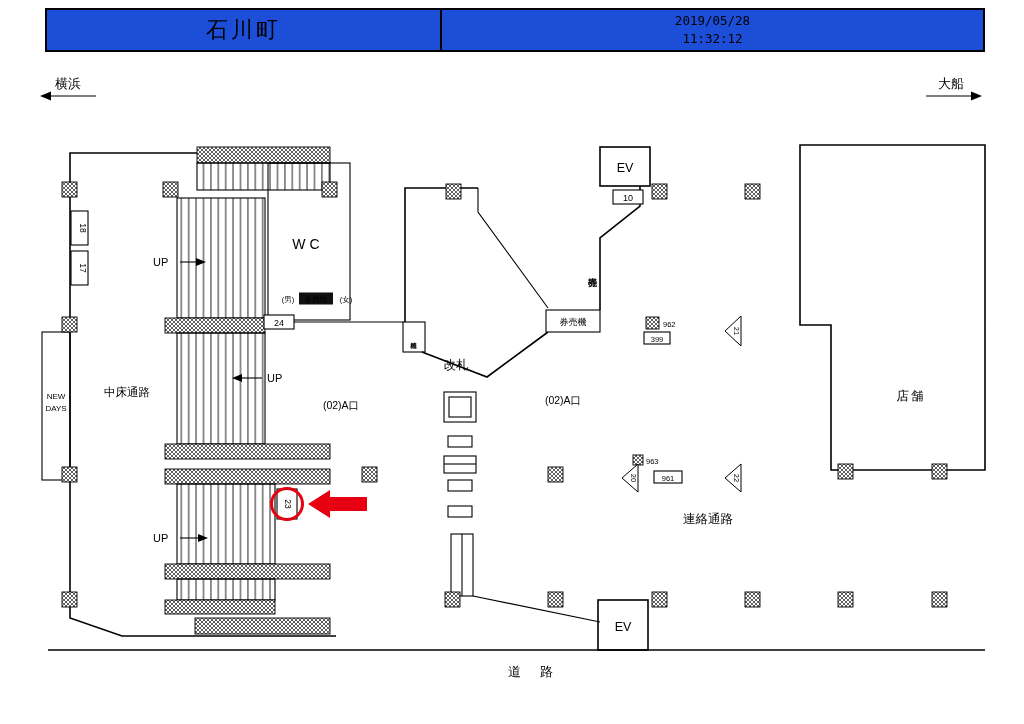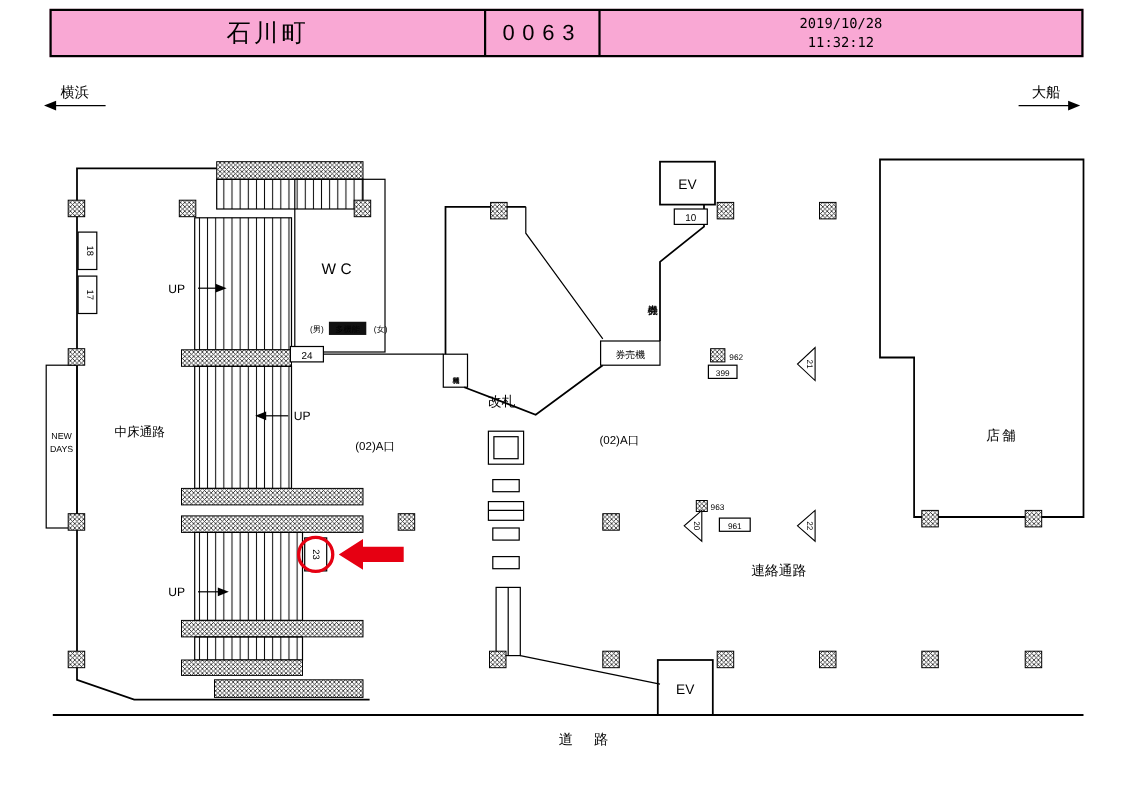--- a/index.html
+++ b/index.html
@@ -1,40 +1,39 @@
 <!DOCTYPE html>
 <html><head>
 <meta charset="utf-8">
 <style>
   *{margin:0;padding:0;box-sizing:border-box}
   html,body{width:1024px;height:724px;background:#fff;font-family:"Liberation Sans",sans-serif;position:relative;overflow:hidden}
-  .header{position:absolute;left:45px;top:8px;width:940px;height:44px;border:2px solid #000;display:flex;background:#f9a8d4;z-index:2}
+  .header{position:absolute;left:45px;top:8px;width:940px;height:44px;border:2px solid #000;display:flex;background:#1d4ed8;z-index:2}
   .hcell{display:flex;align-items:center;justify-content:center;height:100%;color:#000}
   .hcell+.hcell{border-left:2px solid #000}
   .station{width:393px;font-size:22px;letter-spacing:3px}
   .code{width:104px;font-size:20px;letter-spacing:7px}
   .exit{width:308px;font-size:20px;letter-spacing:2px}
   .datetime{flex:1;flex-direction:column;font-family:"DejaVu Sans Mono",monospace;font-size:12.5px;line-height:1.45}
   svg.plan{position:absolute;left:0;top:0;width:1024px;height:724px;z-index:1}
   text{fill:#000;font-family:"Liberation Sans",sans-serif}
   .vtext{writing-mode:vertical-rl;text-orientation:upright}
   .wall{fill:none;stroke:#000;stroke-width:1.6;stroke-linejoin:miter}
   .thin{fill:none;stroke:#000;stroke-width:1.1}
   .box{fill:#fff;stroke:#000;stroke-width:1.1}
   .hatchfill{fill:url(#hatch);stroke:#000;stroke-width:0.9}
   .treadfill{fill:url(#treads);stroke:#000;stroke-width:1.1}
 </style>
 </head>
 <body>
 
 <div class="header">
   <div class="hcell station">石川町</div>
-  <div class="hcell code">0063</div>
   <div class="hcell datetime">
-    <div>2019/10/28</div>
+    <div>2019/05/28</div>
     <div>11:32:12</div>
   </div>
 </div>
 
 <svg class="plan" viewBox="0 0 1024 724">
   <defs>
     <pattern id="hatch" width="4" height="4" patternUnits="userSpaceOnUse">
       <rect width="4" height="4" fill="#fff"></rect>
       <path d="M0,0 L4,4 M0,4 L4,0 M-1,3 L1,5 M3,-1 L5,1 M-1,1 L1,-1 M3,5 L5,3" stroke="#1a1a1a" stroke-width="0.7"></path>
     </pattern>

